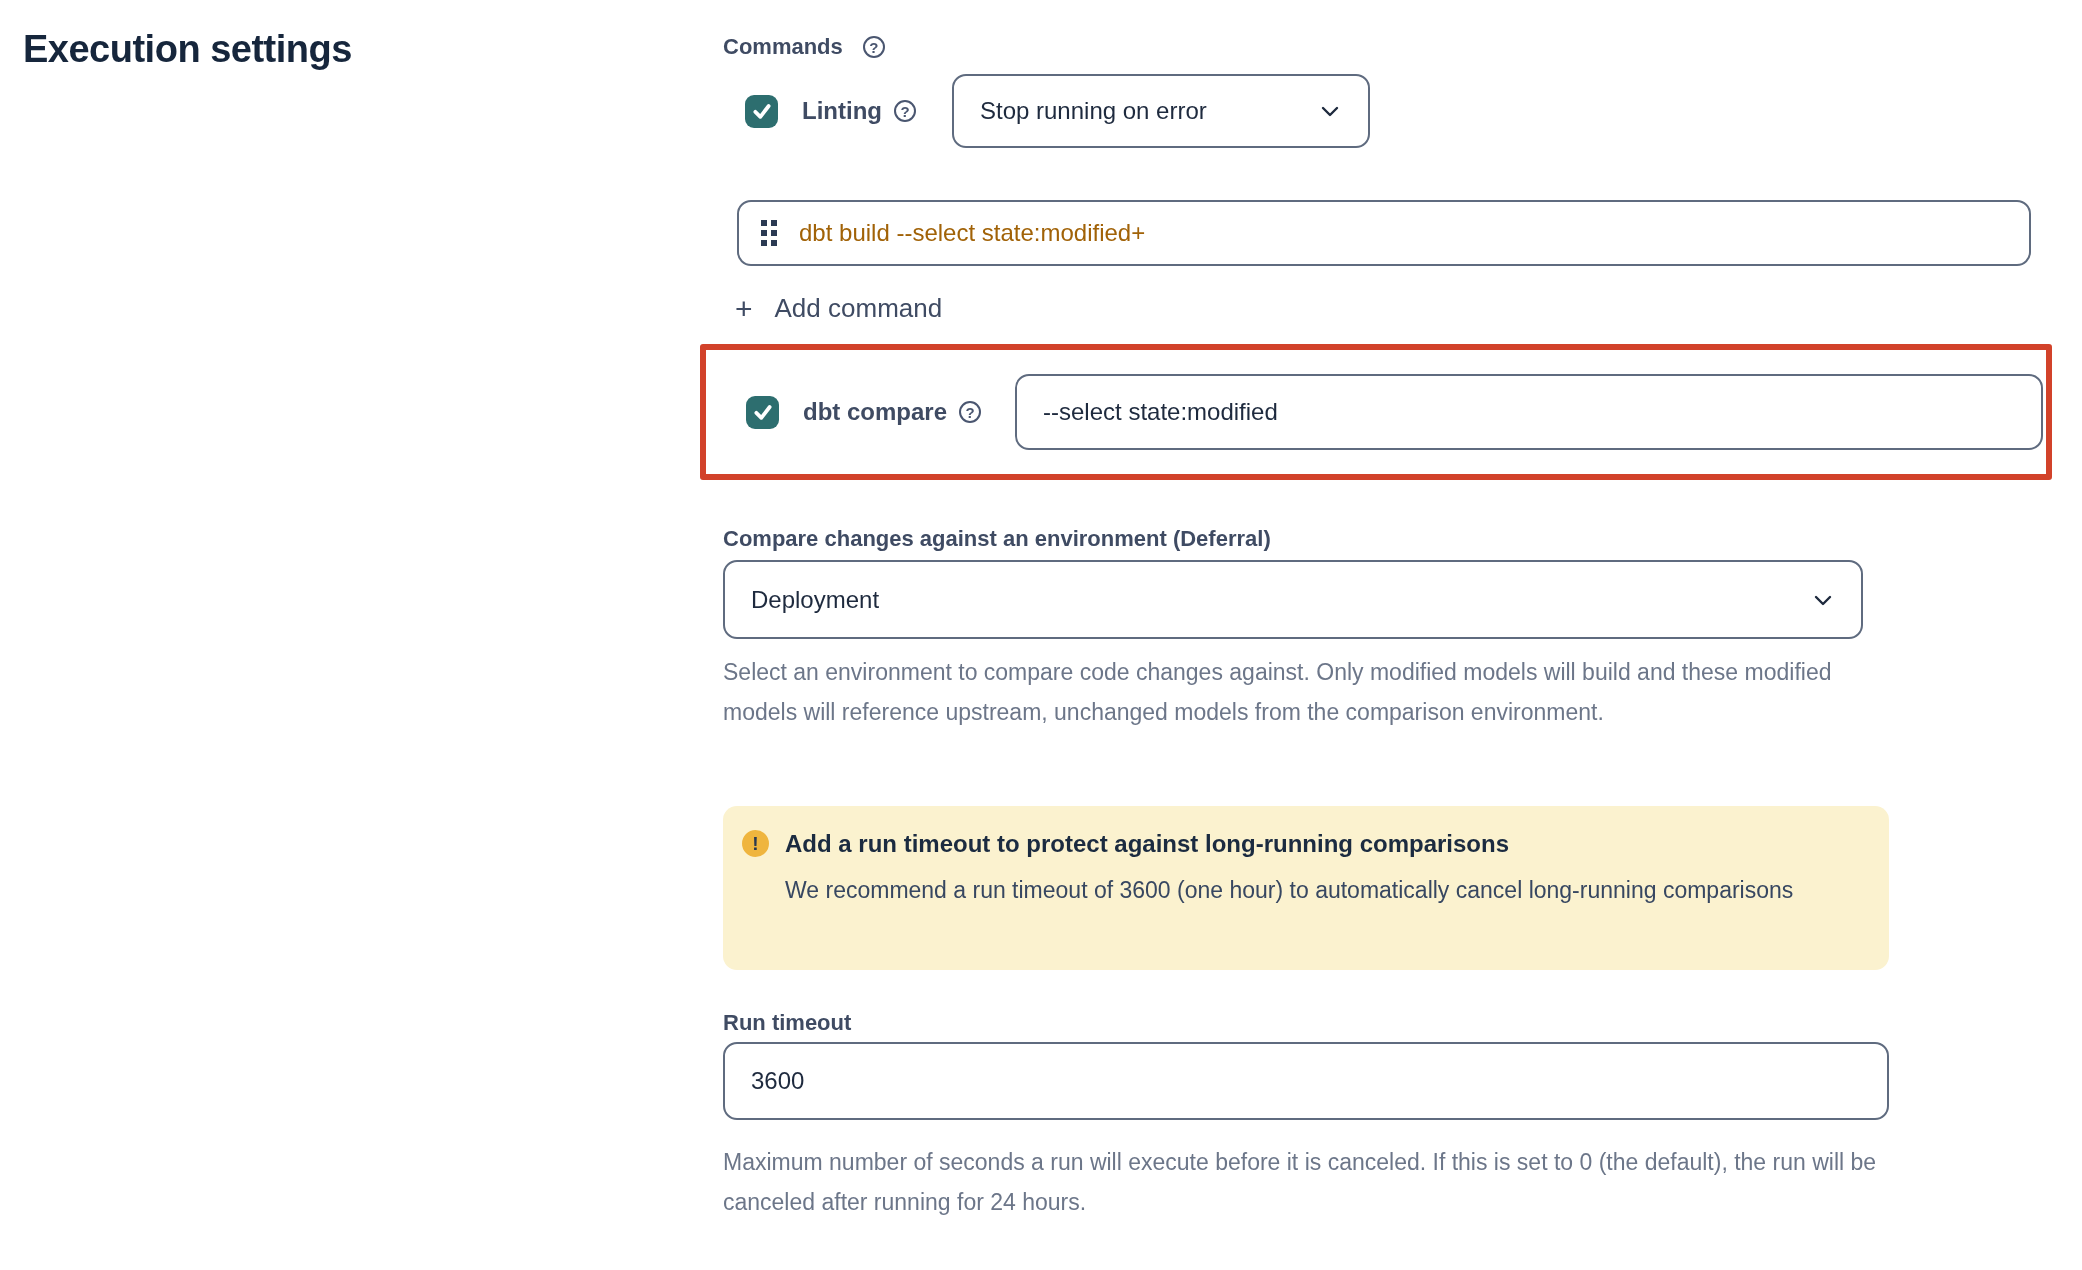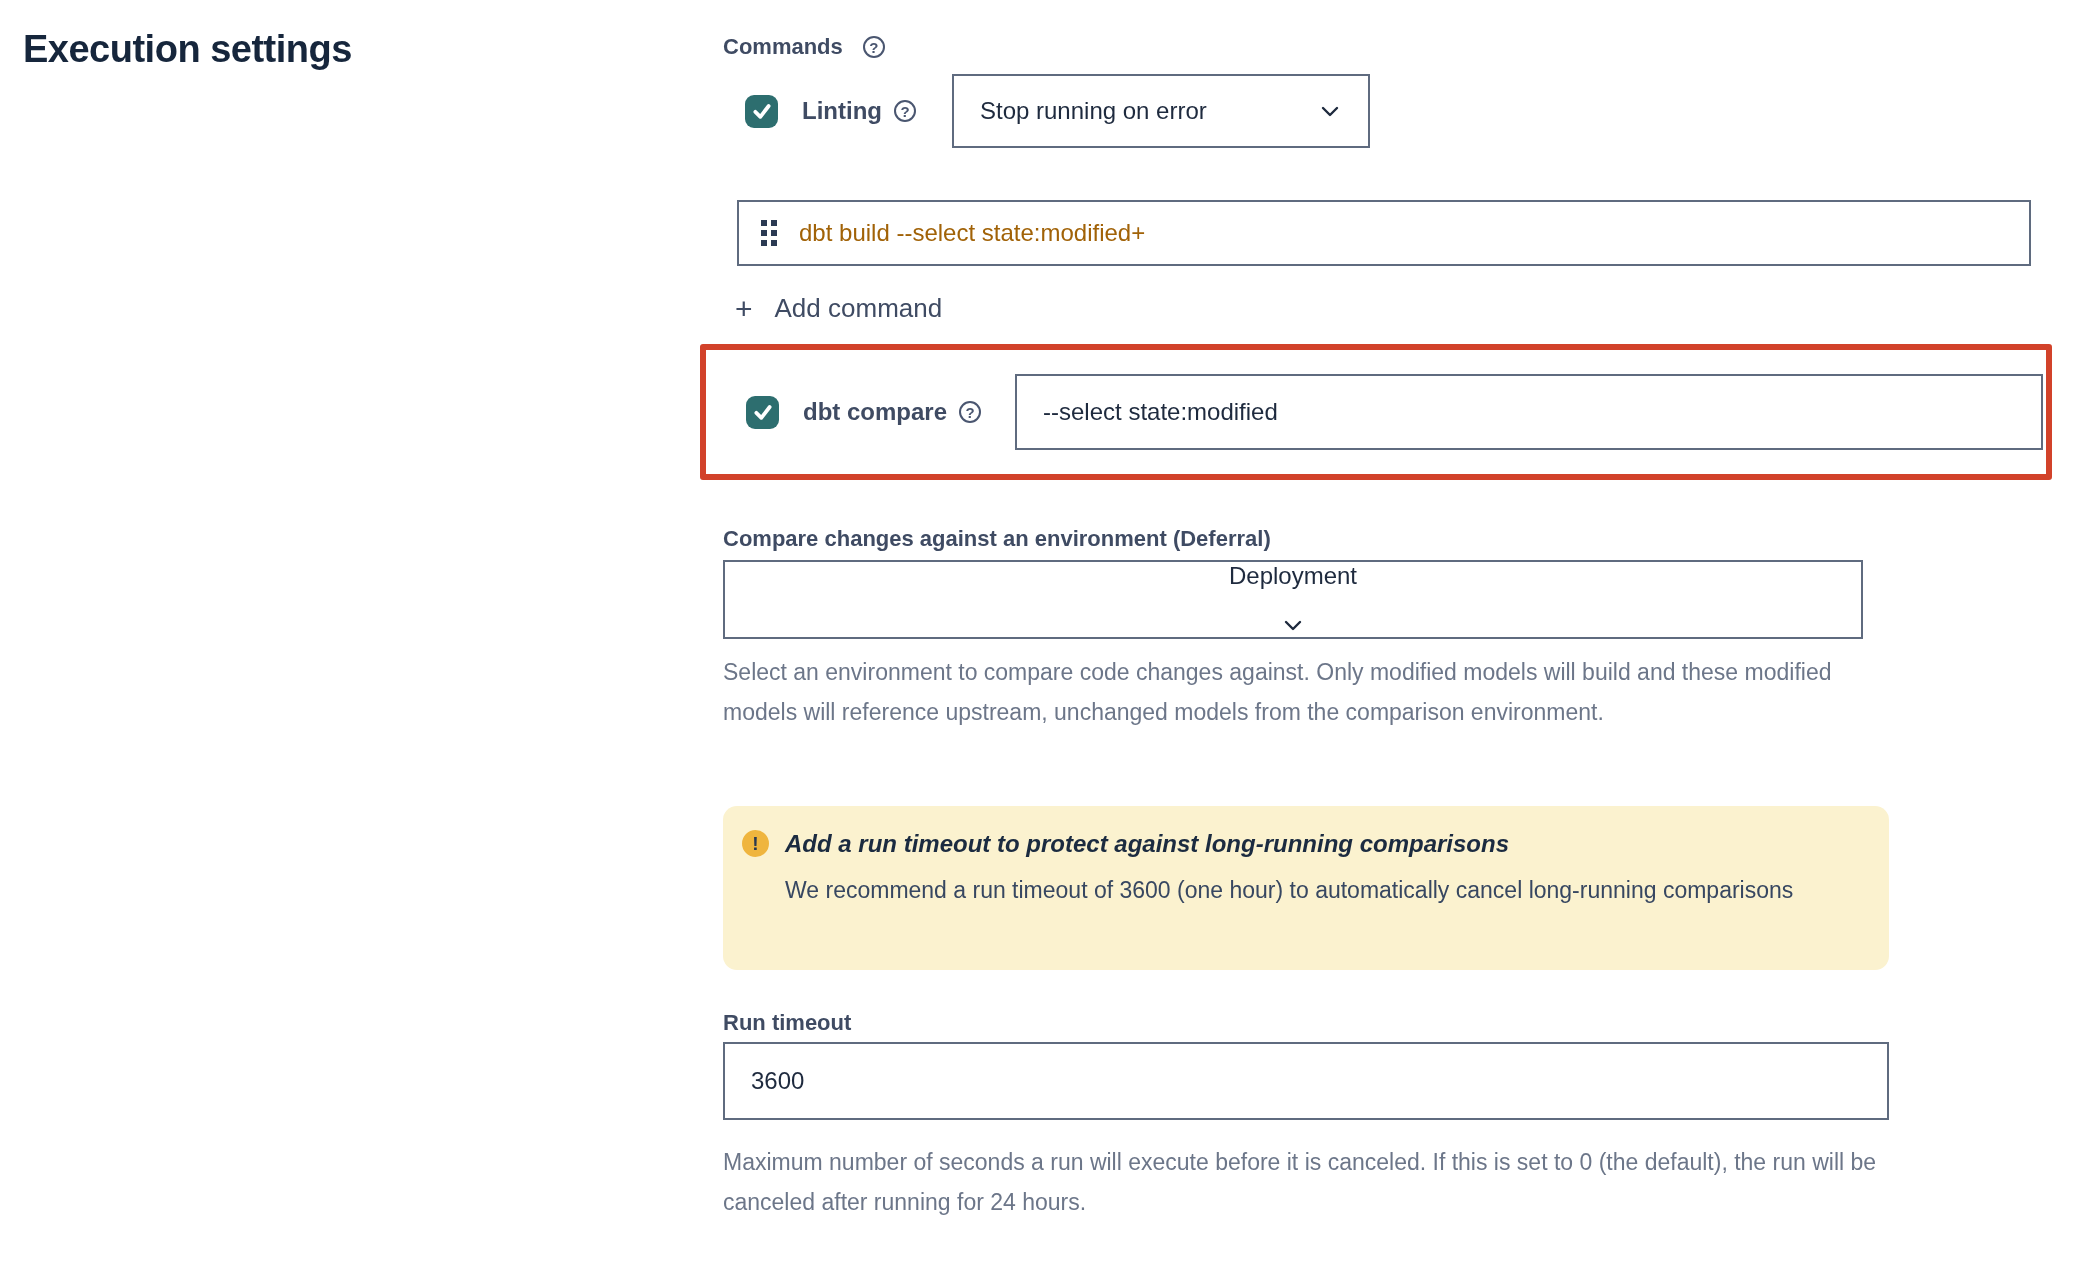--- a/index.html
+++ b/index.html
@@ -26,21 +26,21 @@
     width: 22px; height: 22px; border: 2px solid #4a5670; border-radius: 50%;
     font-size: 15px; font-weight: 700; color: #4a5670; flex: 0 0 auto;
   }
   .checkbox {
     width: 33px; height: 33px; border-radius: 9px;
     background: #2d6e6f; display: flex; align-items: center; justify-content: center;
     flex: 0 0 auto; cursor: pointer;
   }
   .checkbox svg { width: 20px; height: 20px; }
   .text-input, .select-box {
-    border: 2px solid #5f6b7f; border-radius: 0; background: #ffffff;
+    border: 2px solid #5f6b7f; border-radius: 14px; background: #ffffff;
     font-family: "Liberation Sans", sans-serif;
     font-size: 24px; color: #1e2a3e;
   }
   .select-box {
     display: flex; align-items: center; justify-content: space-between;
     padding: 0 26px; cursor: pointer;
   }
   .chevron svg { width: 24px; height: 24px; display: block; }
   .muted { color: #6c7689; font-size: 23px; line-height: 40px; }
 
@@ -83,36 +83,36 @@
   }
   .compare-row { display: flex; align-items: center; width: 100%; padding-left: 40px; }
   .compare-row .field-label { margin-left: 24px; font-size: 24px; }
   .compare-row .help-icon { margin-left: 12px; }
   .compare-input {
     margin-left: 34px; width: 1028px; height: 76px; padding: 0 26px;
   }
 
   
   .deferral-label { position: absolute; left: 723px; top: 526px; }
-  .deployment-select { position: absolute; left: 723px; top: 560px; width: 1140px; height: 79px; flex-direction: column; }
+  .deployment-select { position: absolute; left: 723px; top: 560px; width: 1140px; height: 79px; }
   .deferral-help { position: absolute; left: 723px; top: 652px; width: 1166px; }
 
   
   .warning-box {
     position: absolute; left: 723px; top: 806px; width: 1166px; height: 164px;
     background: #fbf2cf; border-radius: 14px; padding: 22px 30px 0 19px;
     display: flex; align-items: flex-start; gap: 16px;
   }
   .warning-icon {
     width: 27px; height: 27px; border-radius: 50%; background: #efb53e;
     color: #2a3950; font-weight: 700; font-size: 19px;
     display: flex; align-items: center; justify-content: center;
     flex: 0 0 auto; margin-top: 2px;
   }
-  .warning-title { font-size: 24px; font-weight: 700; color: #1b2b40; line-height: 32px; font-style: italic; }
+  .warning-title { font-size: 24px; font-weight: 700; color: #1b2b40; line-height: 32px; }
   .warning-body { font-size: 23px; color: #374761; line-height: 40px; margin-top: 10px; width: 1030px; }
 
   
   .timeout-label { position: absolute; left: 723px; top: 1010px; }
   .timeout-input {
     position: absolute; left: 723px; top: 1042px; width: 1166px; height: 78px;
     padding: 0 26px;
   }
   .timeout-help { position: absolute; left: 723px; top: 1142px; width: 1180px; }
 </style>

